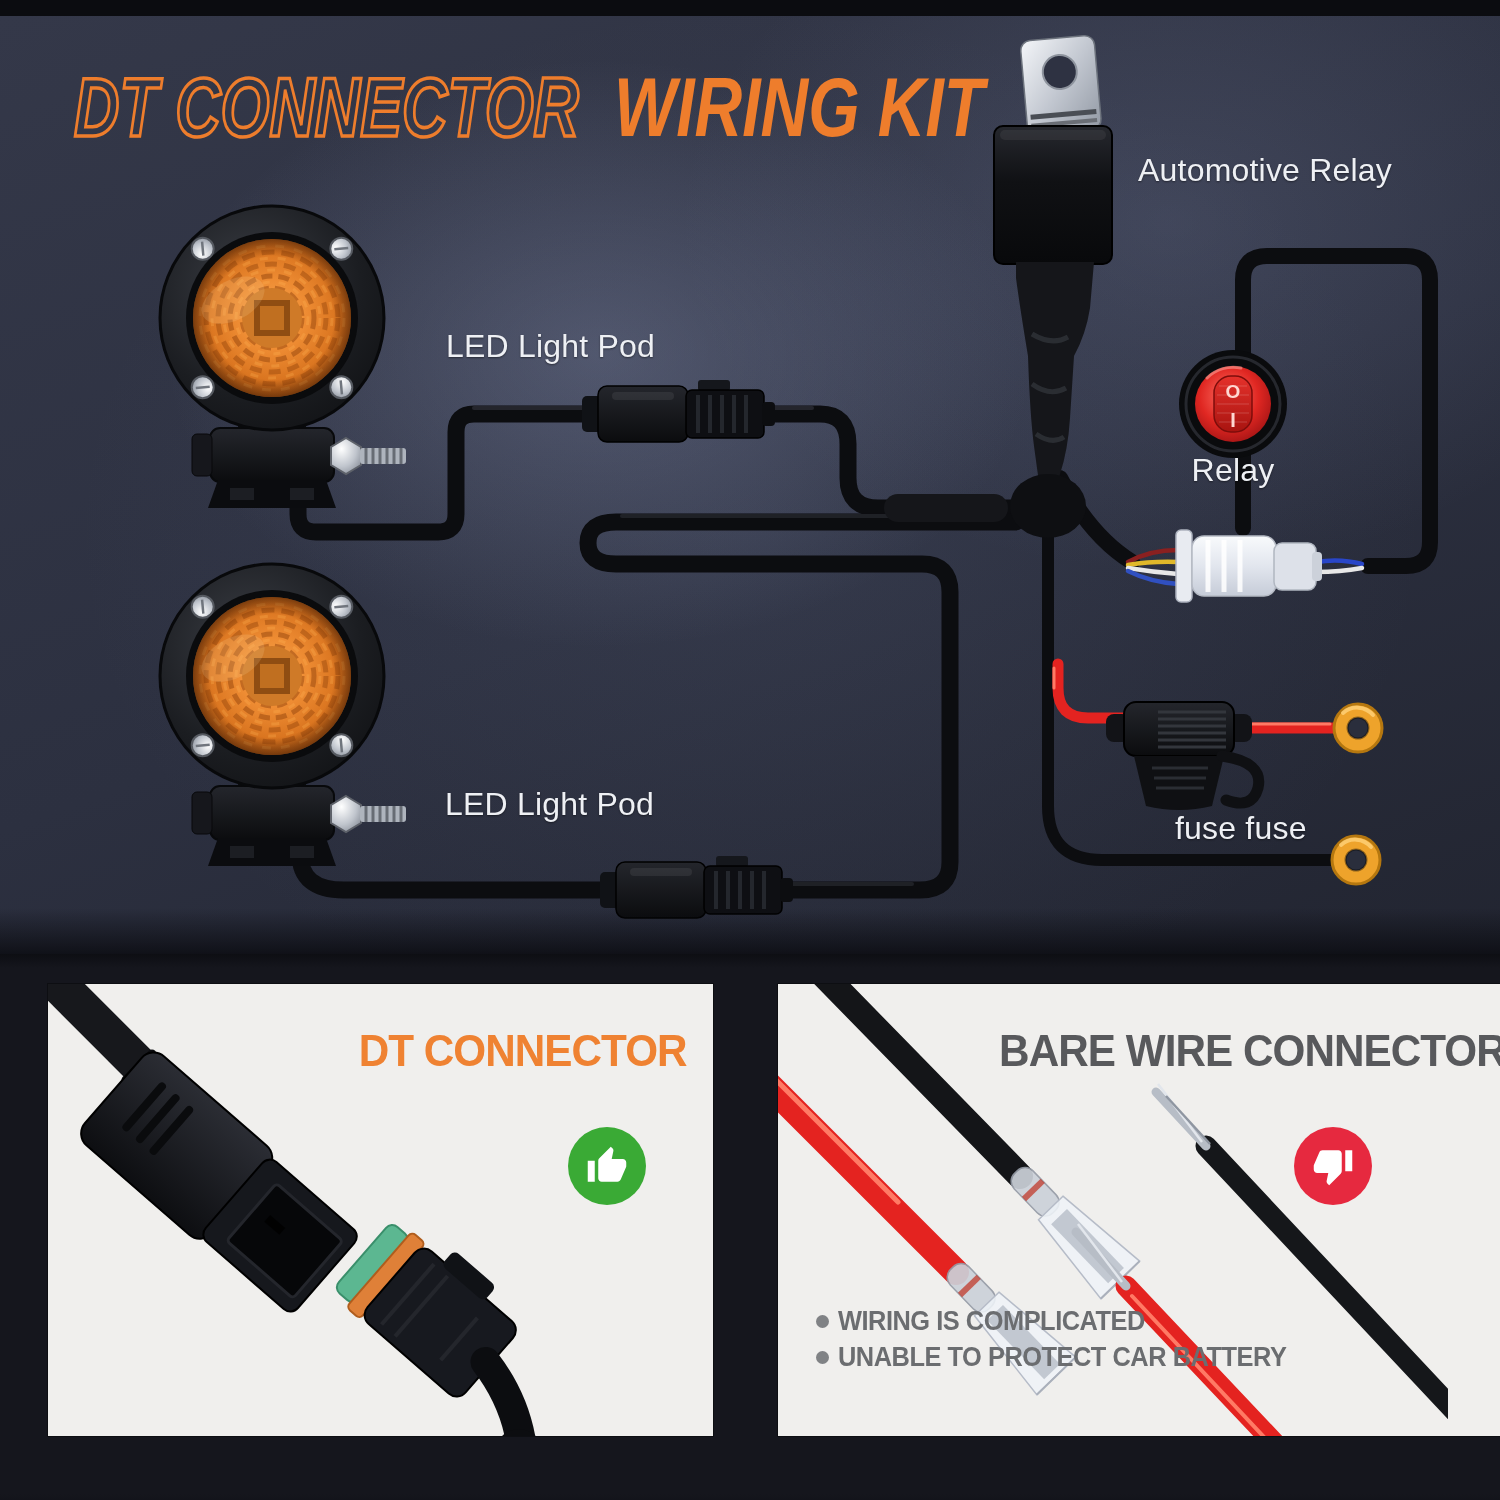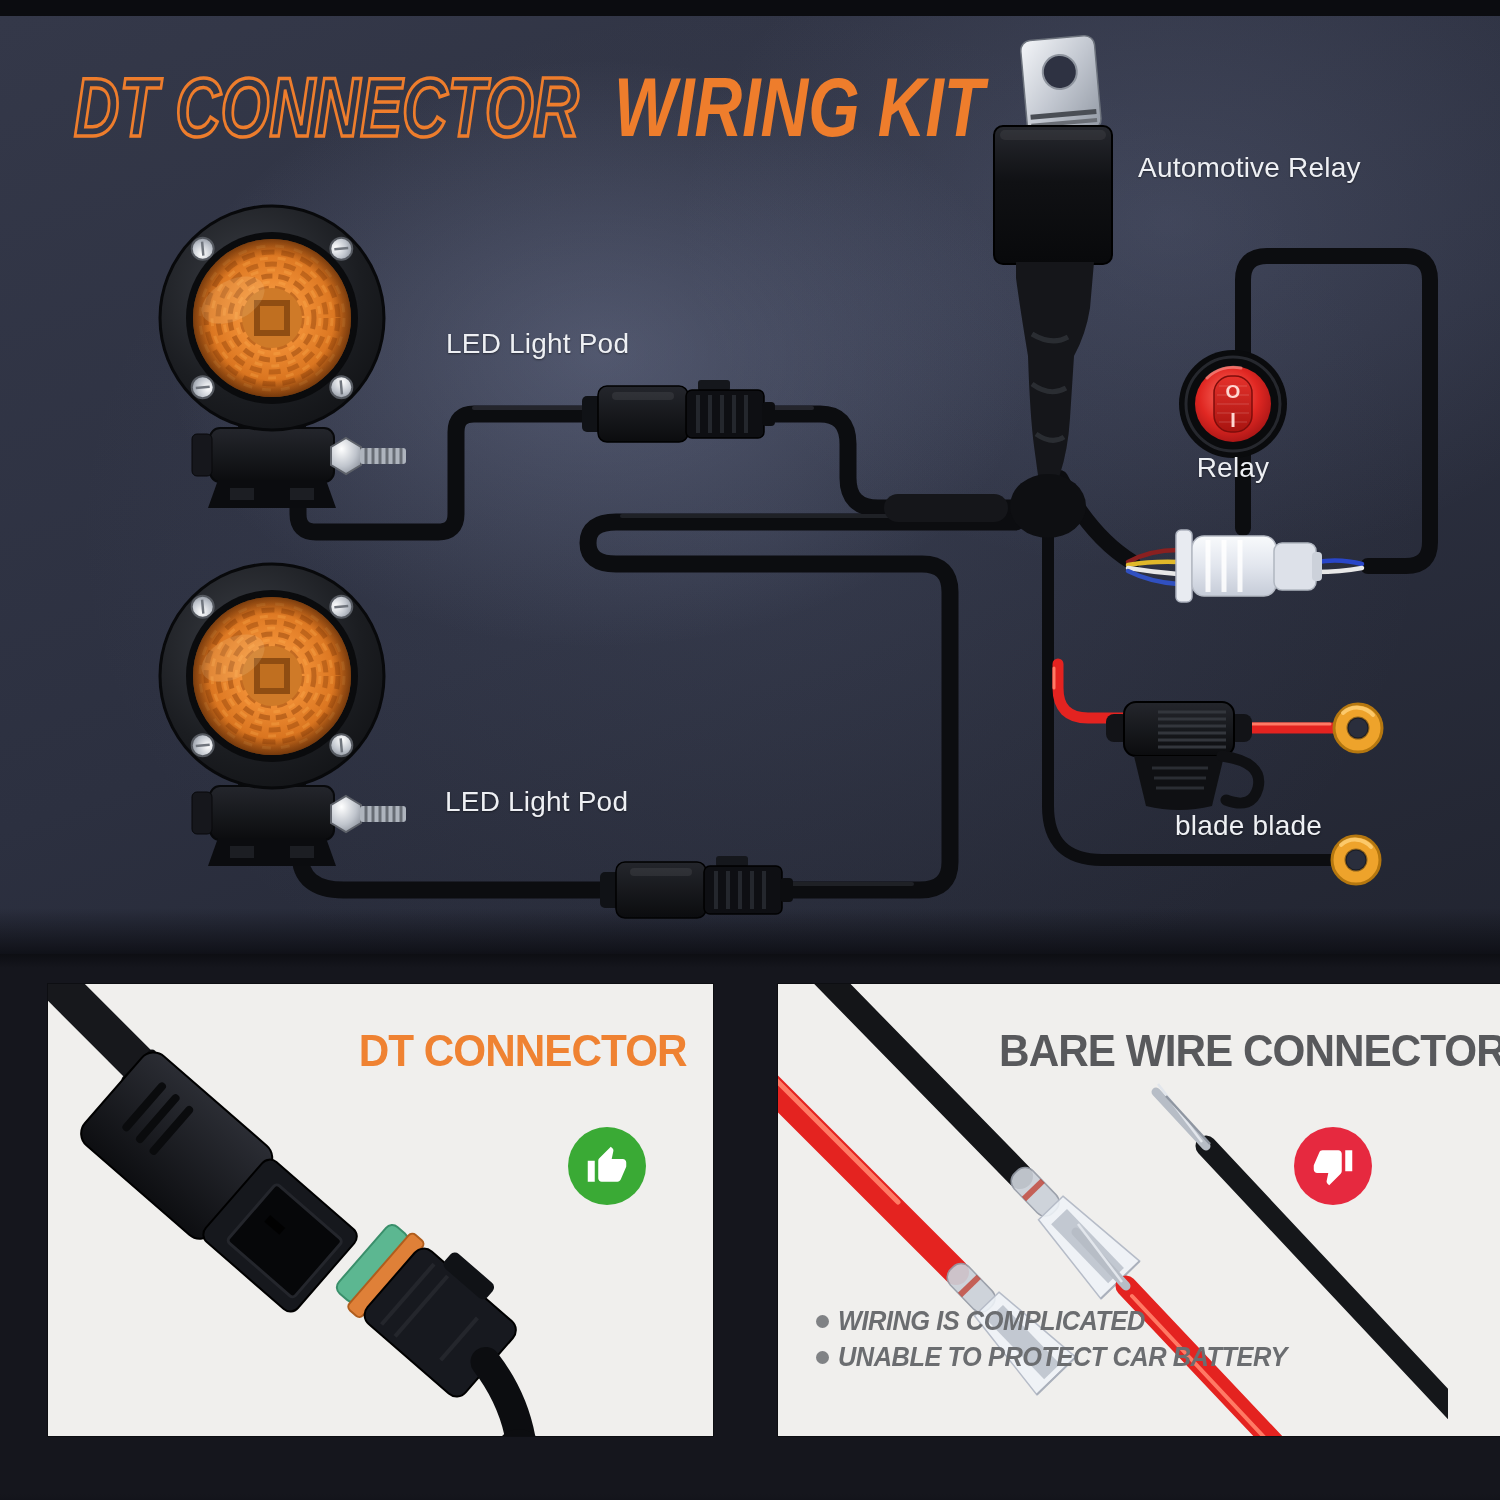--- a/index.html
+++ b/index.html
@@ -20,21 +20,21 @@
   }
   #top-section:after{ 
     content:"";position:absolute;left:0;bottom:0;width:100%;height:46px;
     background:linear-gradient(180deg,rgba(13,14,20,0) 0%,rgba(13,14,20,.9) 100%);
   }
   #diagram-svg{position:absolute;left:0;top:0;}
   
   #main-title{position:absolute;left:66px;top:34px;width:940px;height:116px;}
   
   .diagram-label{
-    position:absolute;color:#eef0f4;font-size:28px;font-weight:500;
+    position:absolute;color:#eef0f4;font-size:32px;font-weight:500;
     letter-spacing:.2px;white-space:nowrap;text-shadow:0 1px 2px rgba(0,0,0,.45);
   }
   
   #bottom-section{
     position:absolute;left:0;top:938px;width:1500px;height:562px;
     background:linear-gradient(180deg,#0d0e13 0px,#15161d 14px,#15161d 540px,#0e0f14 562px);
   }
   .compare-card{
     position:absolute;top:30px;height:452px;background:#f0efed;
     overflow:hidden;box-shadow:0 0 0 1px rgba(0,0,0,.35);
@@ -49,21 +49,21 @@
   #card-left .card-title{right:26px;color:#ef8232;}
   #card-right .card-title{right:22px;color:#58595c;}
   .badge{
     position:absolute;width:78px;height:78px;border-radius:50%;
     display:flex;align-items:center;justify-content:center;
   }
   #badge-up{left:520px;top:143px;background:#3aaa35;}
   #badge-down{left:516px;top:143px;background:#e6293f;}
   .bullet-list{position:absolute;display:flex;flex-direction:column;gap:9px;}
   #card-left .bullet-list{left:42px;top:324px;}
-  #card-right .bullet-list{left:38px;top:324px;font-style:italic;}
+  #card-right .bullet-list{left:38px;top:324px;}
   .bullet-row{display:flex;align-items:center;gap:9px;height:27px;}
   .bullet-dot{width:13px;height:13px;border-radius:50%;flex:0 0 13px;}
   #card-left .bullet-dot{background:#f0924a;}
   #card-right .bullet-dot{background:#808285;}
   .bullet-text{font-size:27px;font-weight:700;letter-spacing:-.5px;white-space:nowrap;transform:scaleX(.94);transform-origin:left;}
   #card-left .bullet-text{color:#2d2d2e;}
   #card-right .bullet-text{color:#6b6d70;}
 </style>
 </head>
 <body>
@@ -332,21 +332,21 @@
         <text x="0" y="-6" text-anchor="middle" font-family="Liberation Sans, sans-serif" font-size="19" font-weight="bold" fill="#ffd8d2">O</text>
         <text x="0" y="23" text-anchor="middle" font-family="Liberation Sans, sans-serif" font-size="20" font-weight="bold" fill="#ffd8d2">I</text>
         <path d="M -26,-26 A 37,37 0 0 1 8,-36" fill="none" stroke="rgba(255,170,160,.55)" stroke-width="3" stroke-linecap="round"></path>
       </g>
     </svg>
 
     <div class="diagram-label" style="left:446px;top:312px;">LED Light Pod</div>
     <div class="diagram-label" style="left:445px;top:770px;">LED Light Pod</div>
     <div class="diagram-label" style="left:1138px;top:136px;">Automotive Relay</div>
     <div class="diagram-label" style="left:1158px;top:436px;width:150px;text-align:center;">Relay</div>
-    <div class="diagram-label" style="left:1175px;top:794px;">blade blade</div>
+    <div class="diagram-label" style="left:1175px;top:794px;">fuse fuse</div>
   </div>
 
   <div id="bottom-section">
 
     <div id="card-left" class="compare-card">
       <svg class="card-art" width="665" height="452" viewBox="0 0 665 452">
         <path d="M -20,-30 L 128,118" stroke="#17181c" stroke-width="38" stroke-linecap="round" fill="none"></path>
         <g stroke="#0c0d10" stroke-width="9" stroke-linecap="round">
           <path d="M 78,96 L 104,70"></path>
             <path d="M 92,110 L 118,84"></path>

